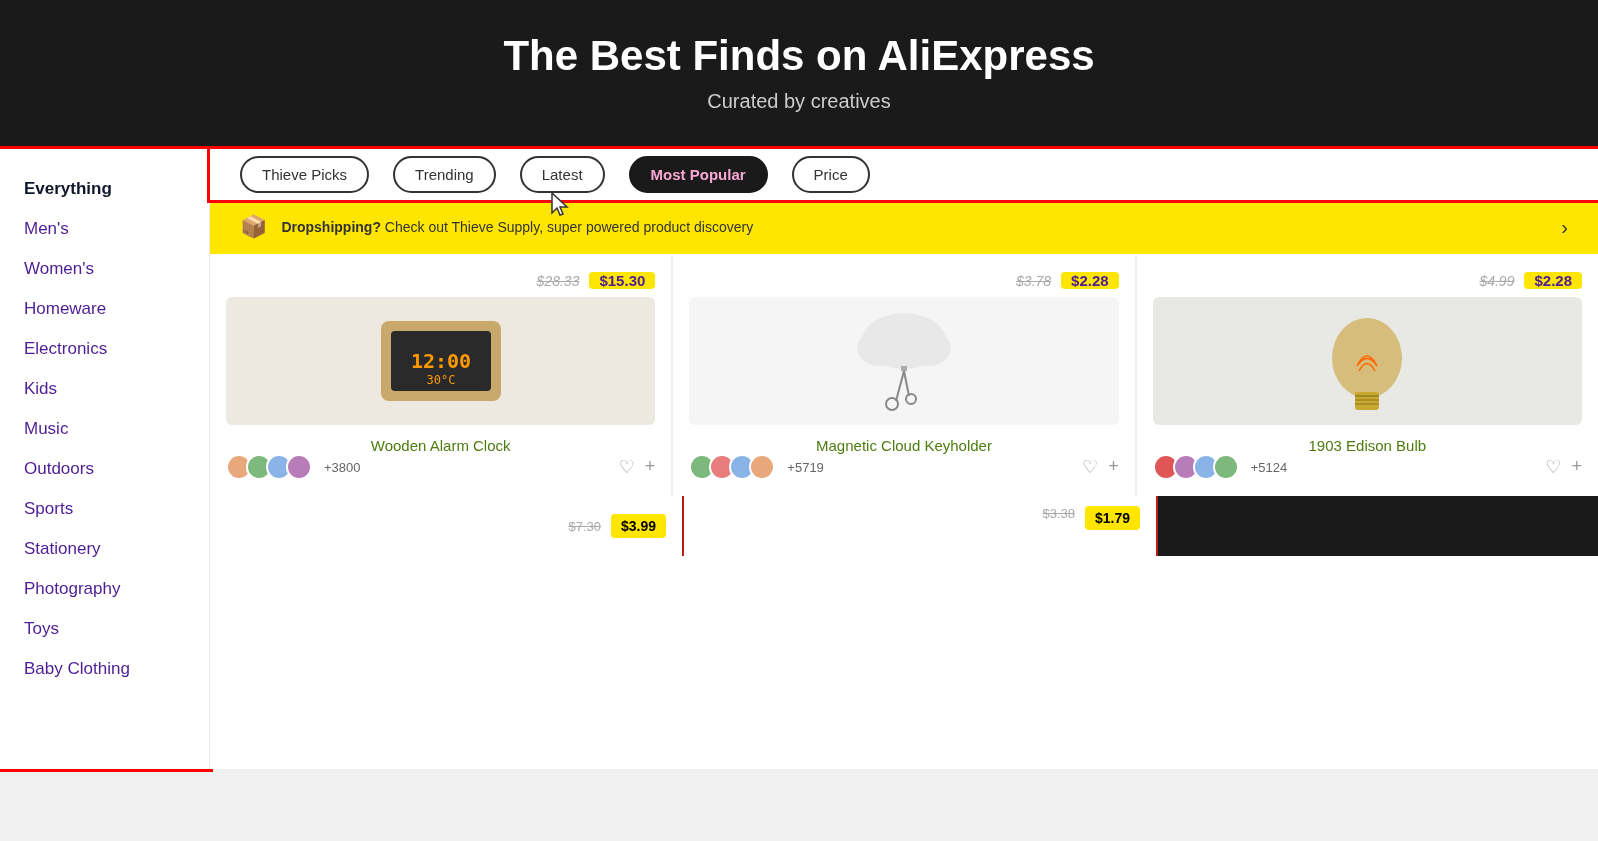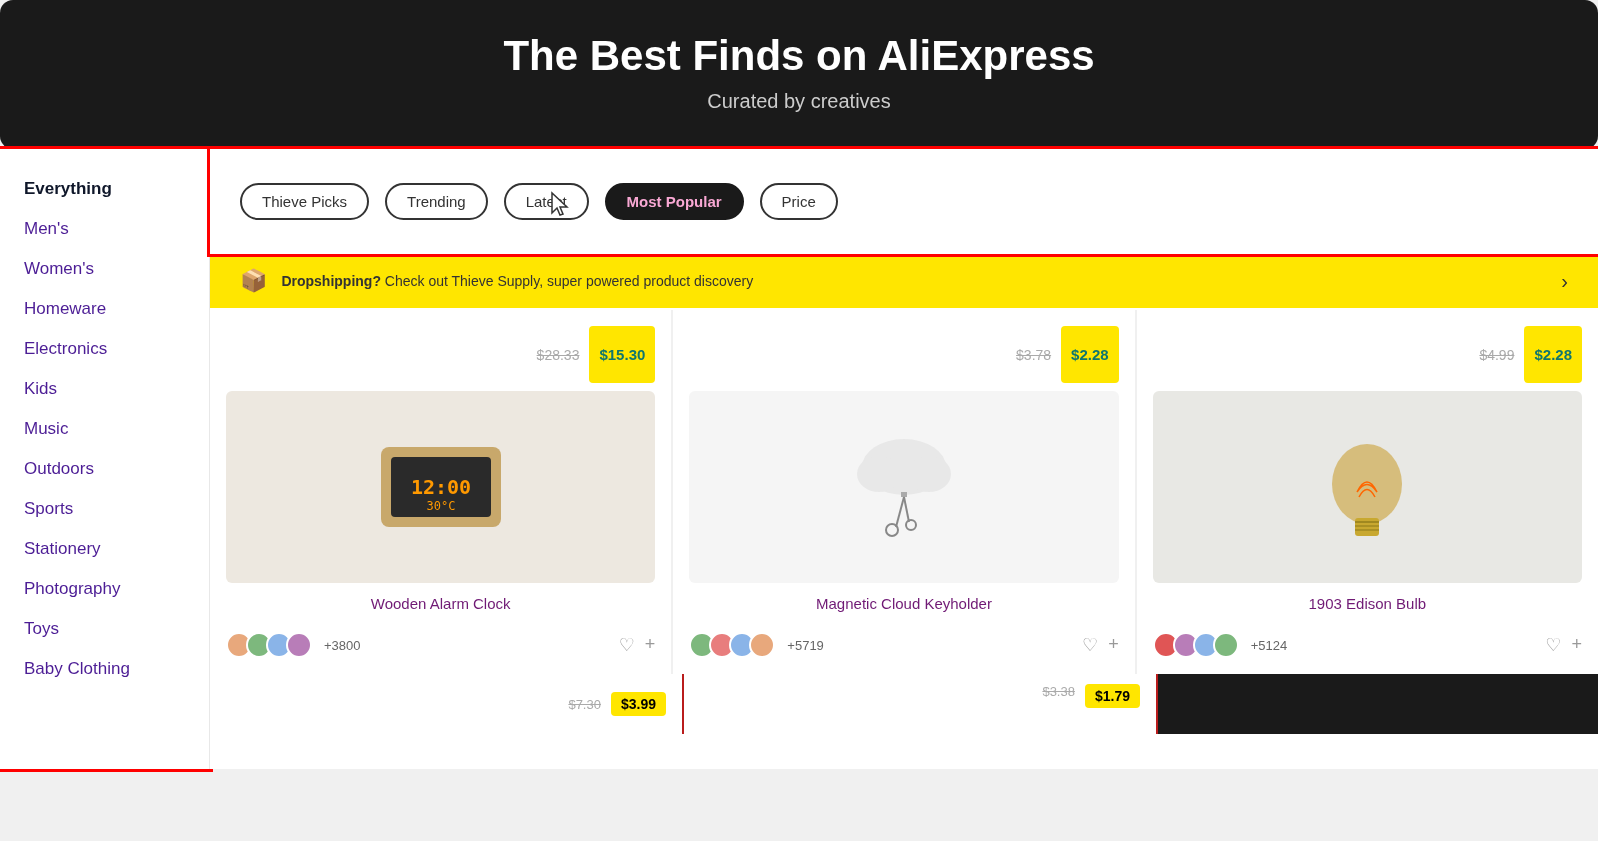--- a/index.html
+++ b/index.html
@@ -1,53 +1,53 @@
 <!DOCTYPE html>
 <html><head>
   <meta charset="utf-8">
   <style>
     * { margin: 0; padding: 0; box-sizing: border-box; }
     body { font-family: -apple-system, BlinkMacSystemFont, 'Segoe UI', Helvetica, Arial, sans-serif; background: #f0f0f0; width: 1598px; min-height: 841px; overflow-x: hidden; }
 
     
-    .header { background: #1a1a1a; color: white; text-align: center; padding: 32px 20px 36px; border-radius: 13px; }
+    .header { background: #1a1a1a; color: white; text-align: center; padding: 32px 20px 36px; }
     .header h1 { font-size: 42px; font-weight: 800; margin-bottom: 10px; }
     .header p { font-size: 20px; color: #ccc; font-weight: 400; }
 
     
     .layout { display: flex; background: #f0f0f0; min-height: 620px; }
 
     
     .sidebar { width: 210px; background: white; padding: 20px 0; border-right: 1px solid #e8e8e8; flex-shrink: 0; outline: 3px solid red; }
     .sidebar-item { padding: 10px 24px; font-size: 17px; cursor: pointer; color: #4c1d95; }
     .sidebar-item.active { font-weight: 700; color: #0f172a; }
 
     
     .main { flex: 1; background: white; padding: 0; }
 
     
-    .filter-bar { display: flex; align-items: center; gap: 16px; padding: 34px 30px; outline: 3px solid red; }
+    .filter-bar { display: flex; align-items: center; gap: 24px; padding: 7px 30px; outline: 3px solid red; }
     .filter-btn { border: 2px solid #333; border-radius: 50px; padding: 8px 20px; background: white; font-size: 15px; cursor: pointer; font-weight: 400; color: #333; }
     .filter-btn.active { background: #1a1a1a; color: #f9a8d4; border-color: #1a1a1a; font-weight: 600; }
 
     
     .banner { background: #FFE600; display: flex; align-items: center; padding: 14px 30px; margin: 0; cursor: pointer; }
     .banner-icon { font-size: 22px; margin-right: 14px; }
     .banner-text { font-size: 14px; color: #333; flex: 1; }
     .banner-text strong { font-weight: 700; }
     .banner-arrow { font-size: 20px; color: #333; }
 
     
     .products { display: grid; grid-template-columns: repeat(3, 1fr); gap: 0; background: #f0f0f0; }
     .product-card { background: white; padding: 16px; cursor: pointer; }
     .product-price-row { display: flex; justify-content: flex-end; align-items: center; gap: 10px; margin-bottom: 8px; }
-    .original-price { color: #aaa; text-decoration: line-through; font-size: 14px; }
-    .sale-price { background: #FFE600; color: #0f766e; font-weight: 700; font-size: 15px; padding: 20px 10px; border-radius: 4px; }
-    .product-image { width: 100%; height: 192px; object-fit: contain; display: flex; align-items: center; justify-content: center; overflow: hidden; background: #f8f8f8; border-radius: 6px; margin-bottom: 12px; }
-    .product-name { text-align: center; font-size: 15px; font-weight: 500; margin-bottom: 20px; color: #701a75; }
+    .original-price { color: #aaa; text-decoration: line-through; font-size: 14px; font-style: italic; }
+    .sale-price { background: #FFE600; color: #4c1d95; font-weight: 700; font-size: 15px; padding: 0 10px; border-radius: 4px; }
+    .product-image { width: 100%; height: 128px; object-fit: contain; display: flex; align-items: center; justify-content: center; overflow: hidden; background: #f8f8f8; border-radius: 6px; margin-bottom: 12px; }
+    .product-name { text-align: center; font-size: 15px; font-weight: 500; margin-bottom: 0; color: #4d7c0f; }
     .product-meta { display: flex; align-items: center; gap: 8px; }
     .avatars { display: flex; }
     .avatar-circle { width: 26px; height: 26px; border-radius: 50%; border: 2px solid white; margin-left: -6px; background: #ccc; overflow: hidden; }
     .avatar-circle:first-child { margin-left: 0; }
     .avatar-count { font-size: 13px; color: #666; margin-left: 4px; }
     .action-icons { margin-left: auto; display: flex; gap: 10px; }
     .heart-icon, .plus-icon { font-size: 18px; color: #999; cursor: pointer; }
 
     
     .av1 { background: #e8a87c; }

